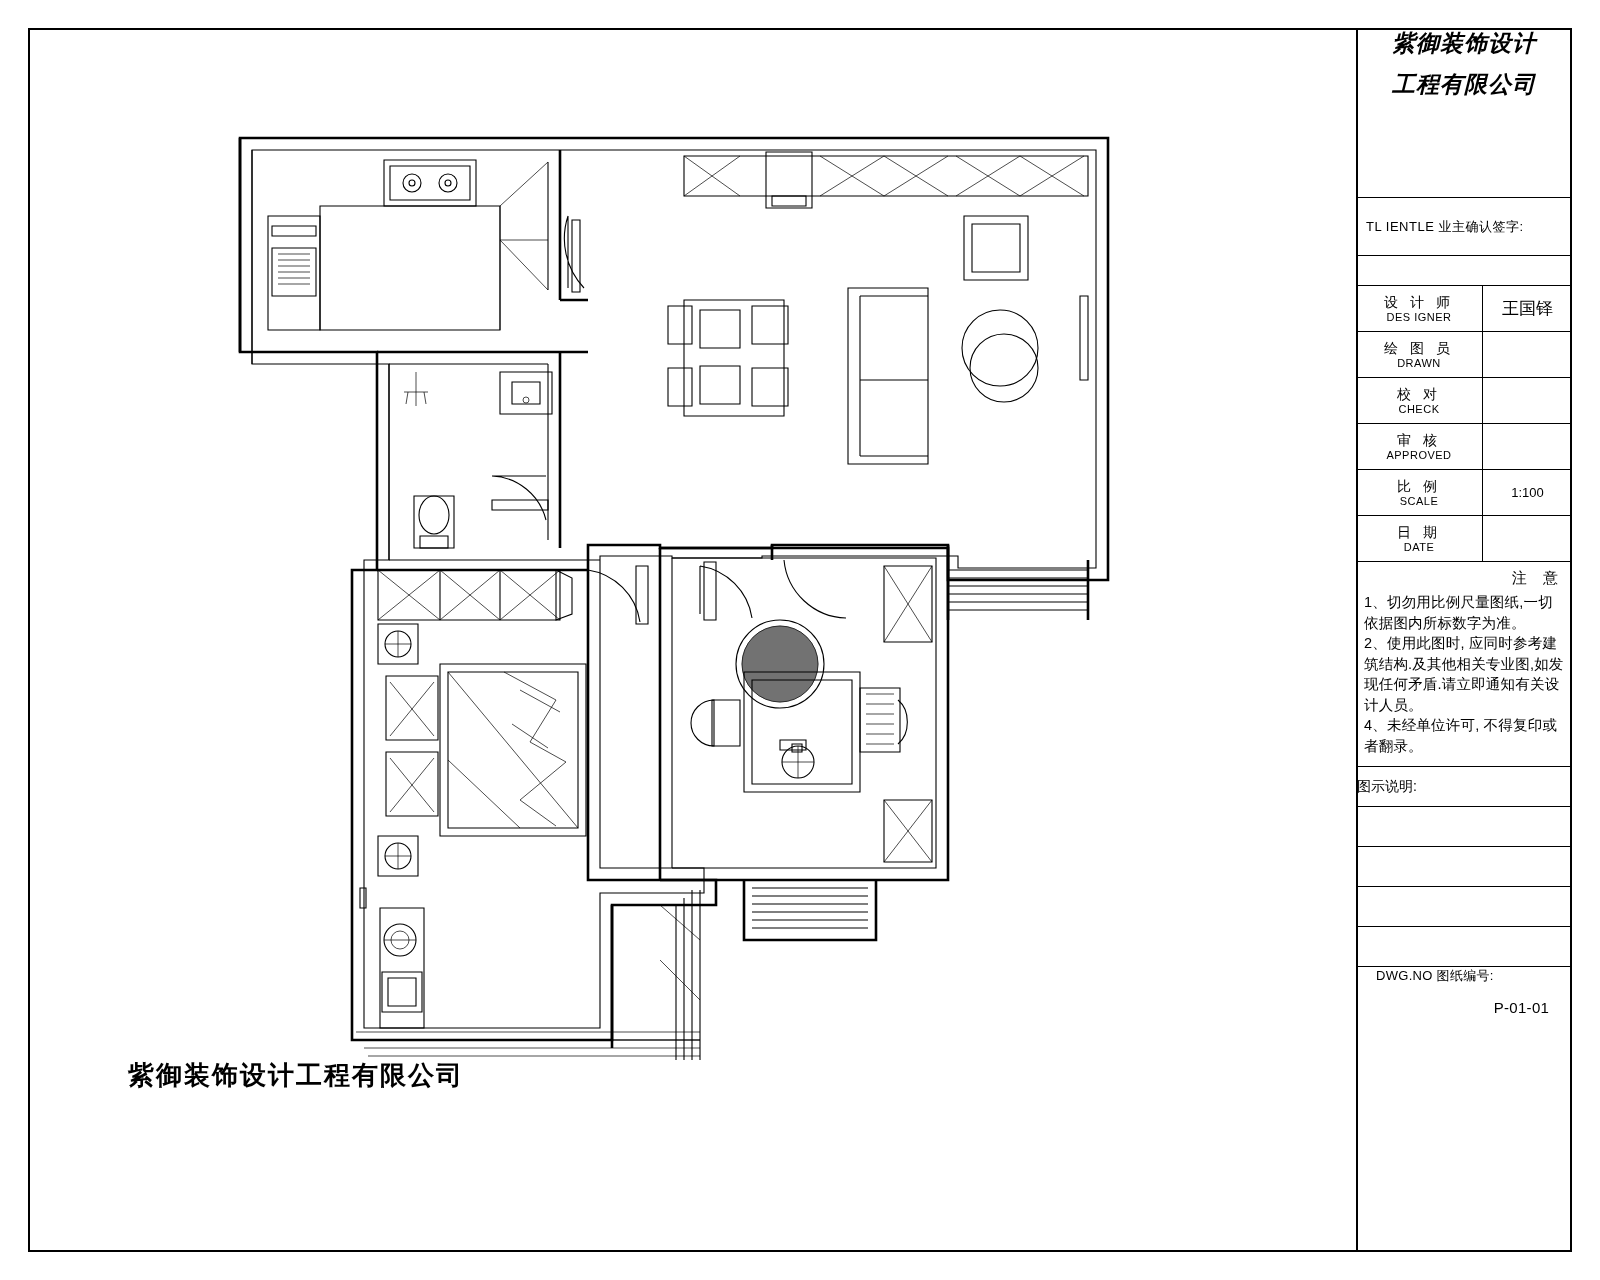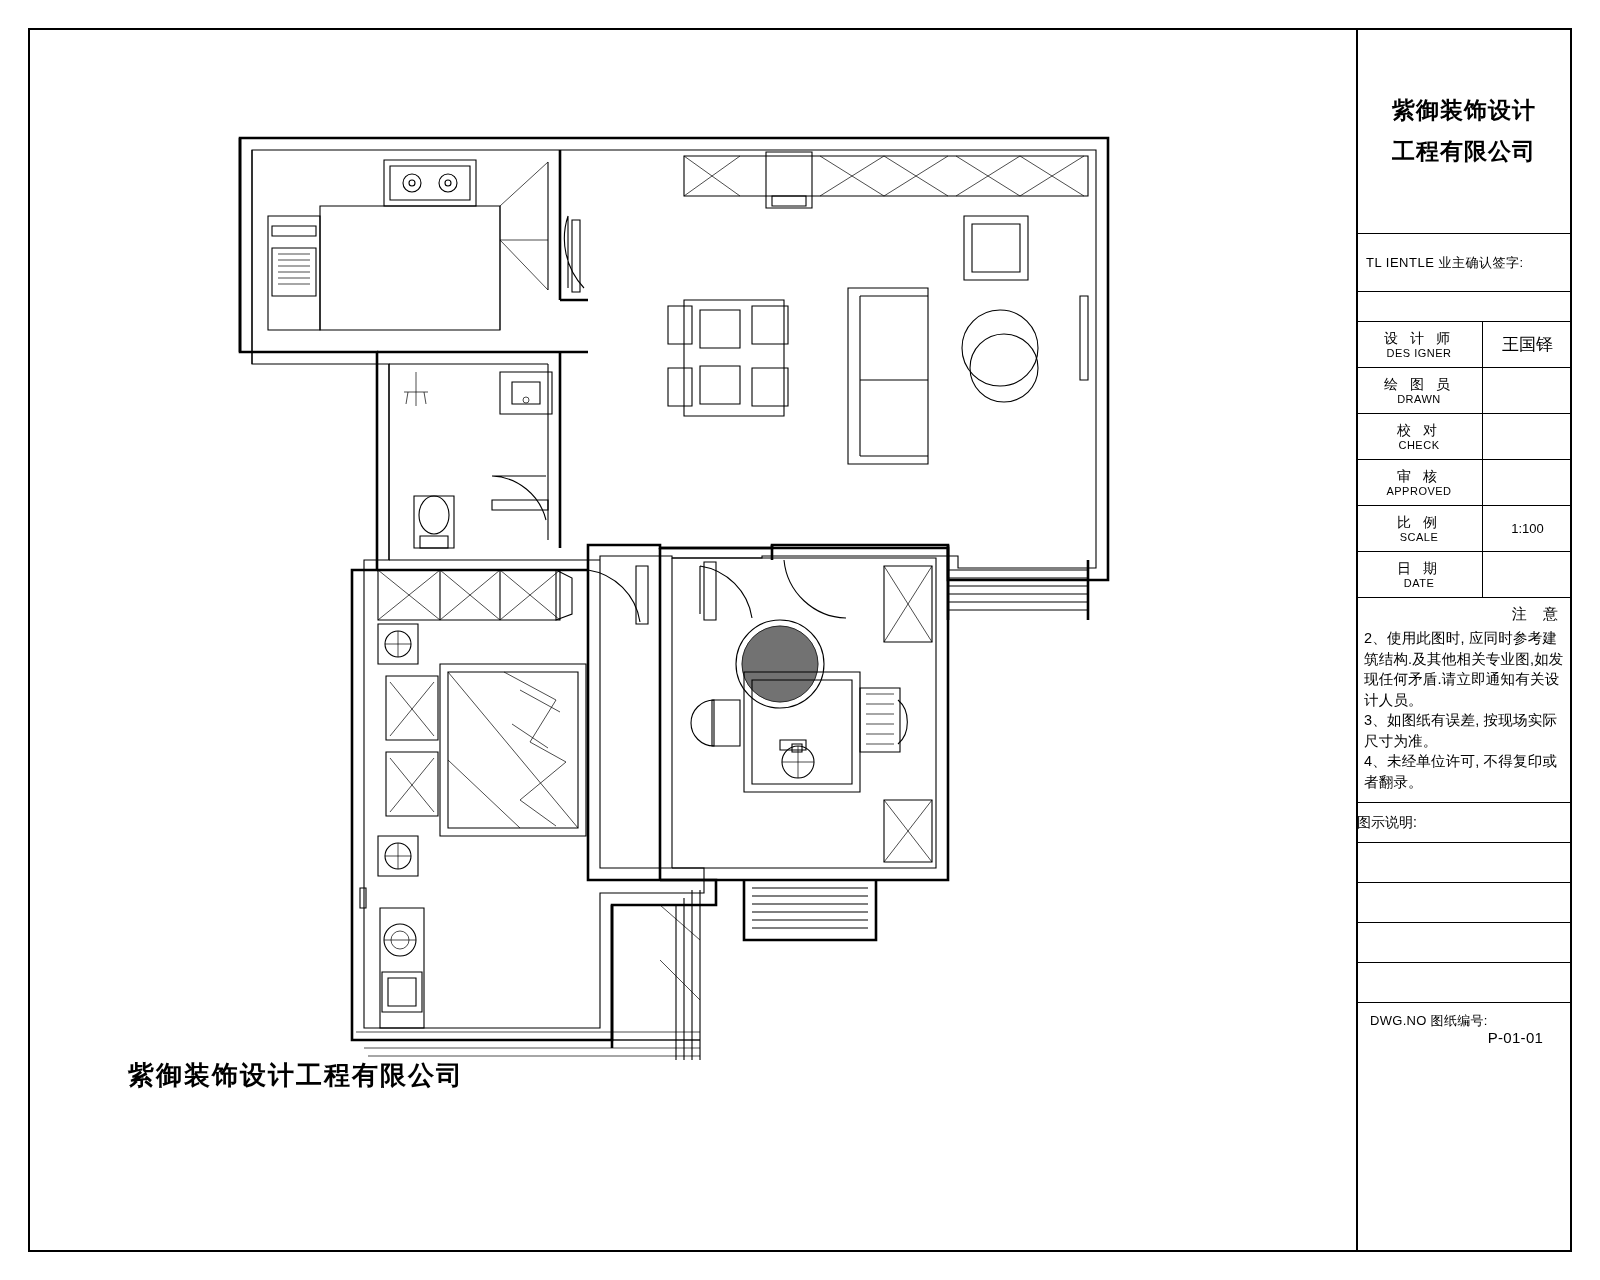--- a/index.html
+++ b/index.html
@@ -3,36 +3,36 @@
 <meta charset="utf-8">
 <style>
   html,body{margin:0;padding:0;background:#fff;}
   body{width:1600px;height:1280px;font-family:"Liberation Sans",sans-serif;color:#000;overflow:hidden;}
   #sheet{position:relative;width:1600px;height:1280px;}
   .frame{position:absolute;left:28px;top:28px;width:1544px;height:1224px;border:2px solid #000;box-sizing:border-box;}
   .vline{position:absolute;left:1356px;top:28px;width:0;height:1224px;border-left:2px solid #000;}
   
   .tb{position:absolute;left:1356px;top:28px;width:216px;box-sizing:border-box;}
   .tb-row{border-bottom:1.5px solid #000;box-sizing:border-box;}
-  .company{height:206px;display:flex;flex-direction:column;align-items:center;justify-content:center;gap:10px;}
+  .company{height:170px;display:flex;flex-direction:column;align-items:center;justify-content:flex-start;gap:10px;font-style:italic;}
   .company div{font-size:23px;font-weight:bold;letter-spacing:1px;}
   .owner{height:58px;display:flex;align-items:center;padding-left:10px;font-size:13px;letter-spacing:.5px;}
   .blankrow{height:30px;}
   .kv{display:flex;height:46px;}
   .kv .k{width:127px;border-right:1.5px solid #000;display:flex;flex-direction:column;align-items:center;justify-content:center;box-sizing:border-box;}
   .kv .k .cn{font-size:14px;letter-spacing:4px;line-height:16px;}
   .kv .k .en{font-size:11px;letter-spacing:.5px;line-height:14px;}
   .kv .v{flex:1;display:flex;align-items:center;justify-content:center;font-size:17px;}
   .kv .v.small{font-size:13px;}
   .notes{padding:4px 8px 10px 8px;}
   .notes .nt{text-align:right;font-size:15px;letter-spacing:6px;margin:3px 0 4px 0;}
   .notes p{margin:0;font-size:14.5px;line-height:20.5px;letter-spacing:.2px;}
   .legend{height:40px;display:flex;align-items:center;padding-left:1px;font-size:14px;}
   .emptyrow{height:40px;}
-  .dwg{height:36px;display:flex;align-items:center;padding-left:14px;font-size:13px;letter-spacing:.3px;}
+  .dwg{height:36px;display:flex;align-items:flex-start;padding-left:20px;font-size:13px;letter-spacing:.3px;}
   .dwg .no{font-size:15px;margin-top:32px;}
   .footer{position:absolute;left:128px;top:1058px;font-size:26px;font-weight:bold;letter-spacing:2px;}
   svg.plan{position:absolute;left:0;top:0;width:1600px;height:1280px;}
   .w{stroke:#000;fill:none;}
   .t2{stroke-width:2.6;}
   .t1{stroke-width:1.1;}
   .th{stroke-width:.7;}
 </style>
 </head>
 <body>
@@ -253,22 +253,22 @@
     <div class="tb-row kv">
       <div class="k">
         <span class="cn">日 期</span>
         <span class="en">DATE</span>
       </div>
       <div class="v small"></div>
     </div>
 
     <div class="tb-row notes">
       <div class="nt">注 意</div>
+      <p>1、切勿用比例尺量图纸,一切依据图内所标数字为准。</p>
       <p>2、使用此图时, 应同时参考建筑结构.及其他相关专业图,如发现任何矛盾.请立即通知有关设计人员。</p>
-      <p>3、如图纸有误差, 按现场实际尺寸为准。</p>
       <p>4、未经单位许可, 不得复印或者翻录。</p>
     </div>
 
     <div class="tb-row legend">图示说明:</div>
     <div class="tb-row emptyrow"></div>
     <div class="tb-row emptyrow"></div>
     <div class="tb-row emptyrow"></div>
     <div class="tb-row emptyrow"></div>
 
     <div class="dwg">

